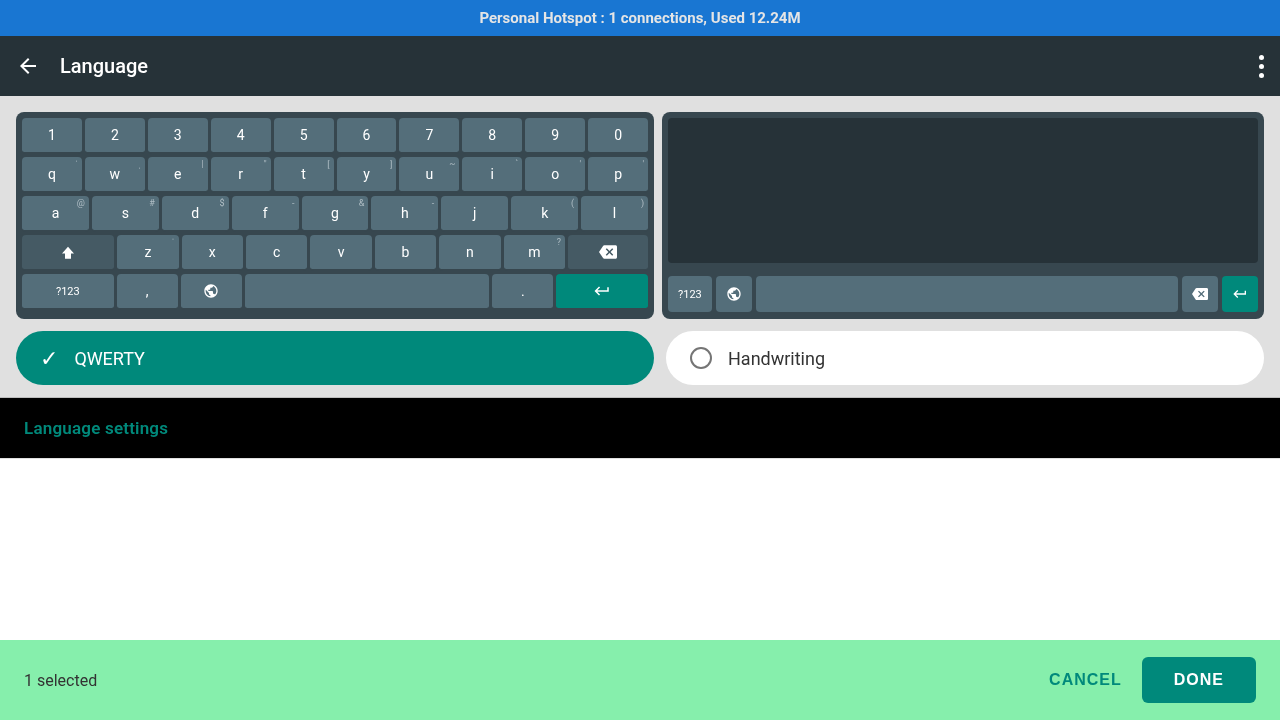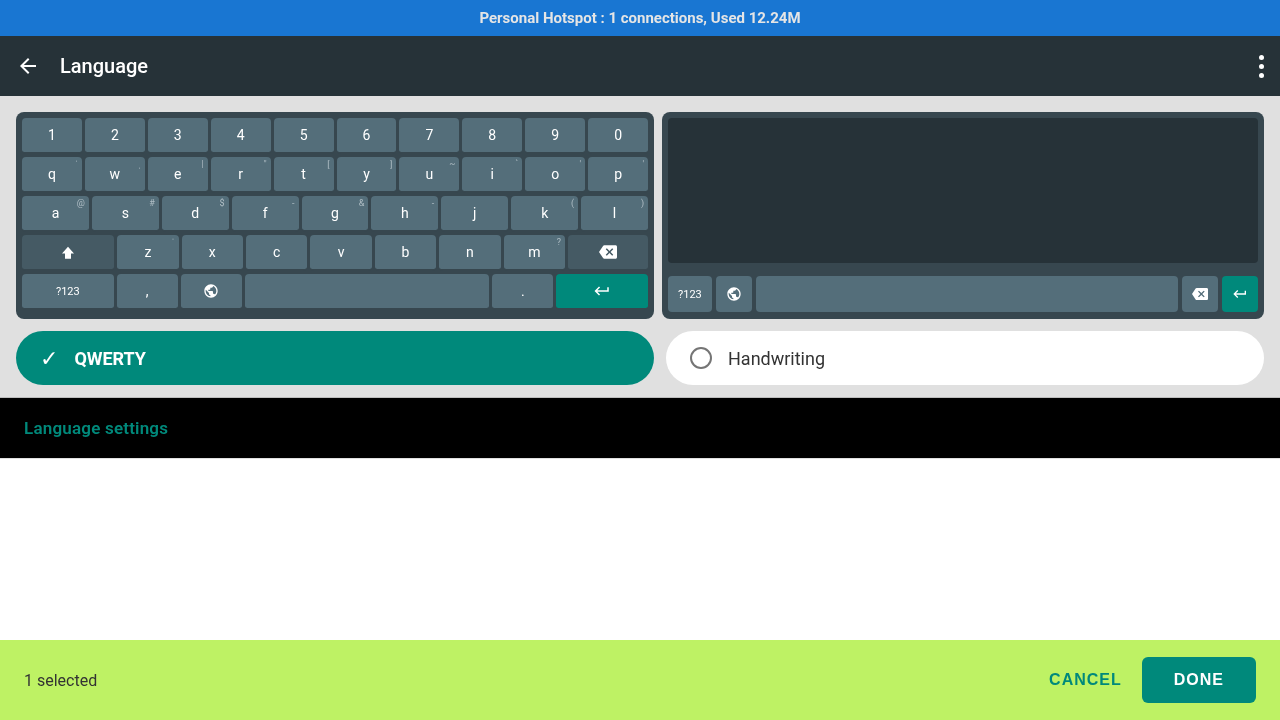--- a/index.html
+++ b/index.html
@@ -246,21 +246,21 @@
       gap: 16px;
       cursor: pointer;
     }
     .layout-check {
       color: white;
       font-size: 22px;
     }
     .layout-label {
       color: white;
       font-size: 18px;
-      font-weight: 700;
+      font-weight: 400;
     }
     .layout-option-right {
       flex: 1;
       height: 54px;
       background: white;
       border-radius: 30px;
       display: flex;
       align-items: center;
       padding: 0 24px;
       gap: 16px;
@@ -306,21 +306,21 @@
     .divider-bottom {
       width: 100%;
       height: 1px;
       background: #e0e0e0;
     }
 
     
     .action-bar {
       width: 100%;
       height: 80px;
-      background: #bef264;
+      background: #86efac;
       display: flex;
       align-items: center;
       padding: 0 24px;
       justify-content: space-between;
     }
     .selected-count {
       color: #333;
       font-size: 16px;
       font-weight: 400;
     }

